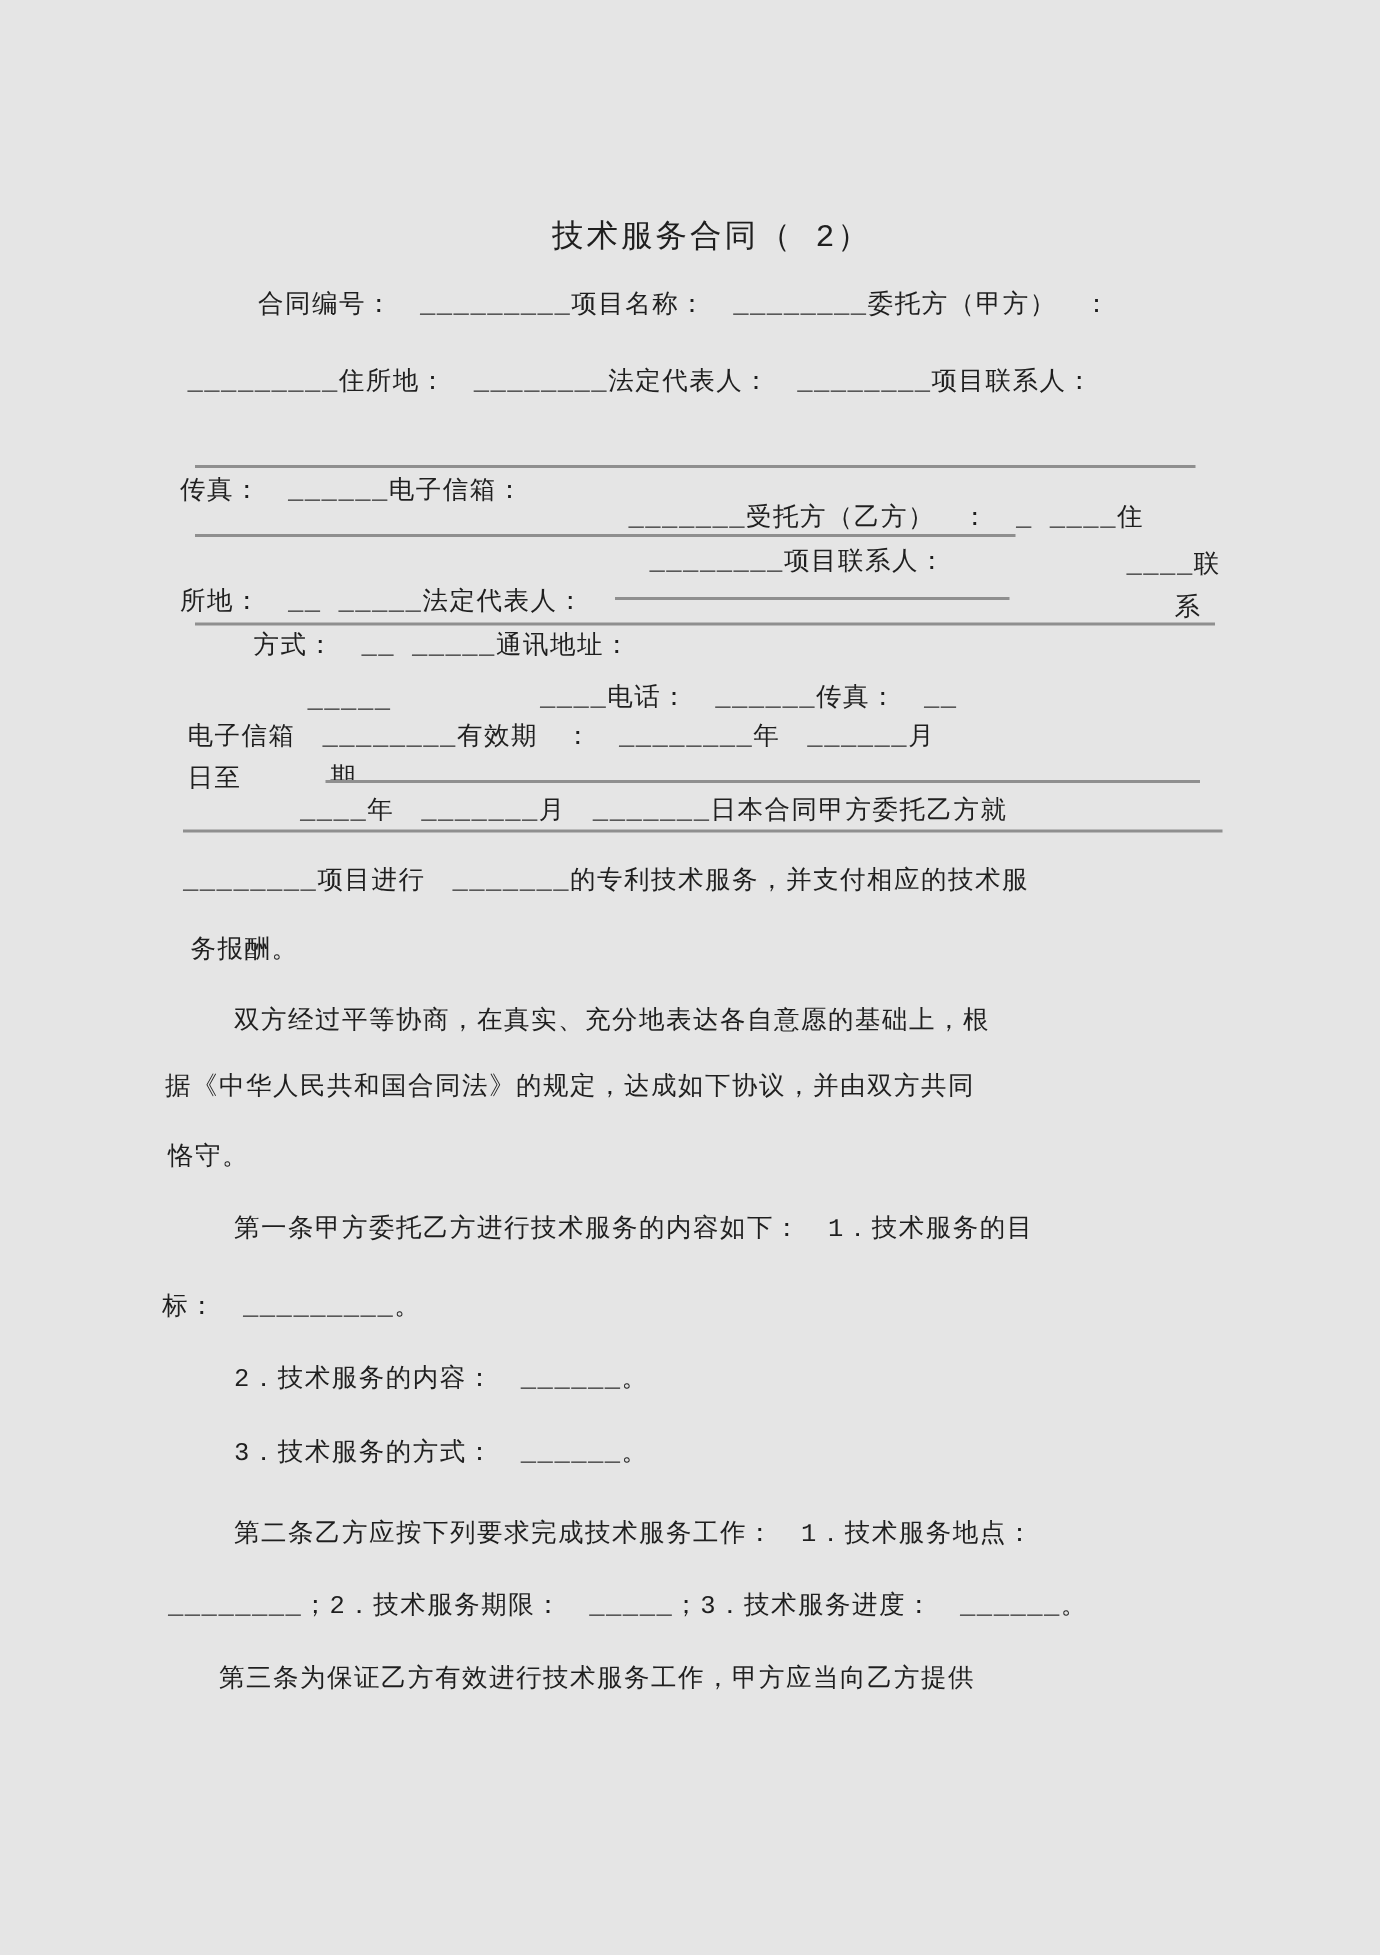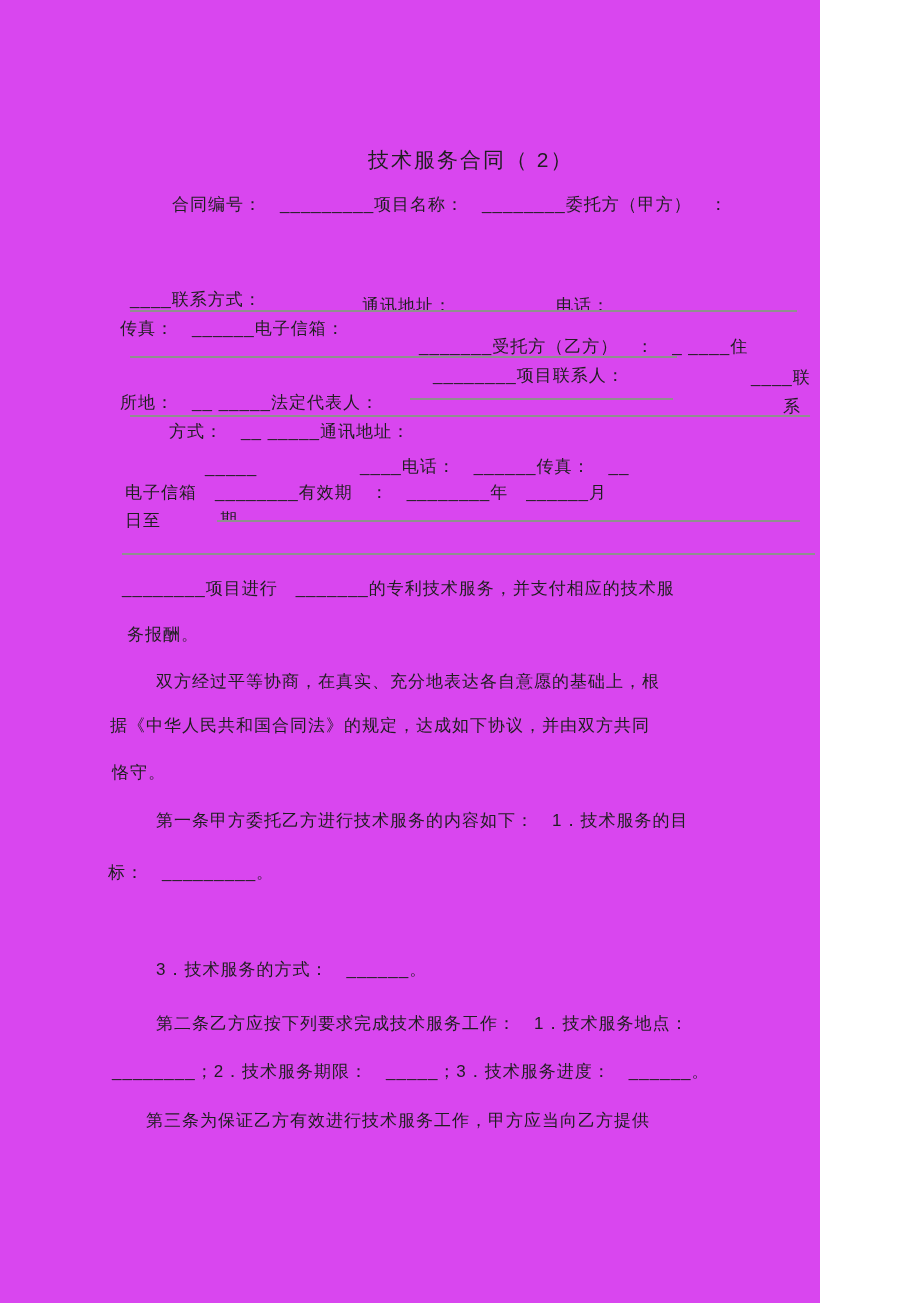--- a/index.html
+++ b/index.html
@@ -1,22 +1,22 @@
 <!DOCTYPE html>
 <html><head>
 <meta charset="utf-8">
 <style>
   html,body{margin:0;padding:0;background:#ffffff;}
   .page{
     position:relative;
-    width:820px;
+    width:920px;
     height:1303px;
-    background:#d946ef;
+    background:#e5e5e5;
     overflow:hidden;
-    font-family:Liberation Sans, sans-serif;
+    font-family:Liberation Mono, monospace;
     color:#1f1f1f;
   }
   .frag{
     position:absolute;
     font-size:17px;
     line-height:26px;
     letter-spacing:1px;
     white-space:pre;
     color:#1f1f1f;
   }
@@ -39,26 +39,22 @@
 </style>
 </head>
 <body>
 
 <div class="page">
 
   <div class="frag title" style="left:368px;top:147px;"></div>
   <div class="frag title" style="left:368px;top:147px;">技术服务合同（ 2）</div>
 
   <div class="frag" style="left:172px;top:192px;">合同编号：　_________项目名称：　________委托方（甲方）　：</div>
+  <div class="frag" style="left:125px;top:243px;">_________住所地：　________法定代表人：　________项目联系人：</div>
 
-  <div class="cliprow" style="top:282px;height:30px;">
-    <div class="frag" style="left:130px;top:5px;">____联系方式：</div>
-    <div class="frag" style="left:362px;top:11px;">通讯地址：</div>
-    <div class="frag" style="left:556px;top:11px;">电话：</div>
-  </div>
   <div class="rule" style="left:130px;top:310px;width:667px;"></div>
 
   <div class="frag" style="left:120px;top:316px;">传真：　______电子信箱：</div>
   <div class="frag" style="left:419px;top:334px;">_______受托方（乙方）　：　_ ____住</div>
   <div class="rule" style="left:130px;top:356px;width:547px;"></div>
 
   <div class="frag" style="left:433px;top:363px;">________项目联系人：</div>
   <div class="frag" style="left:751px;top:365px;">____联</div>
   <div class="frag" style="left:120px;top:390px;">所地：　__ _____法定代表人：</div>
   <div class="frag" style="left:783px;top:394px;">系</div>
@@ -69,27 +65,29 @@
   <div class="frag" style="left:205px;top:455px;">_____</div>
   <div class="frag" style="left:360px;top:454px;">____电话：　______传真：　__</div>
   <div class="frag" style="left:125px;top:480px;text-align:right;">电子信箱　________有效期　：　________年　______月</div>
 
   <div class="cliprow" style="top:505px;height:16px;">
     <div class="frag" style="left:220px;top:2px;">期</div>
   </div>
   <div class="rule" style="left:217px;top:520px;width:583px;"></div>
   <div class="frag" style="left:125px;top:508px;">日至</div>
 
+  <div class="frag" style="left:200px;top:529px;">____年　_______月　_______日本合同甲方委托乙方就</div>
   <div class="rule" style="left:122px;top:553px;width:693px;"></div>
 
   <div class="frag" style="left:122px;top:576px;">________项目进行　_______的专利技术服务，并支付相应的技术服</div>
   <div class="frag" style="left:127px;top:622px;">务报酬。</div>
   <div class="frag" style="left:156px;top:669px;">双方经过平等协商，在真实、充分地表达各自意愿的基础上，根</div>
   <div class="frag" style="left:110px;top:713px;">据《中华人民共和国合同法》的规定，达成如下协议，并由双方共同</div>
   <div class="frag" style="left:112px;top:760px;">恪守。</div>
   <div class="frag" style="left:156px;top:808px;">第一条甲方委托乙方进行技术服务的内容如下：　1．技术服务的目</div>
   <div class="frag" style="left:108px;top:860px;">标：　_________。</div>
+  <div class="frag" style="left:156px;top:908px;">2．技术服务的内容：　______。</div>
   <div class="frag" style="left:156px;top:957px;">3．技术服务的方式：　______。</div>
   <div class="frag" style="left:156px;top:1011px;">第二条乙方应按下列要求完成技术服务工作：　1．技术服务地点：</div>
   <div class="frag" style="left:112px;top:1059px;">________；2．技术服务期限：　_____；3．技术服务进度：　______。</div>
   <div class="frag" style="left:146px;top:1108px;">第三条为保证乙方有效进行技术服务工作，甲方应当向乙方提供</div>
 
 </div>
 
 </body></html>

